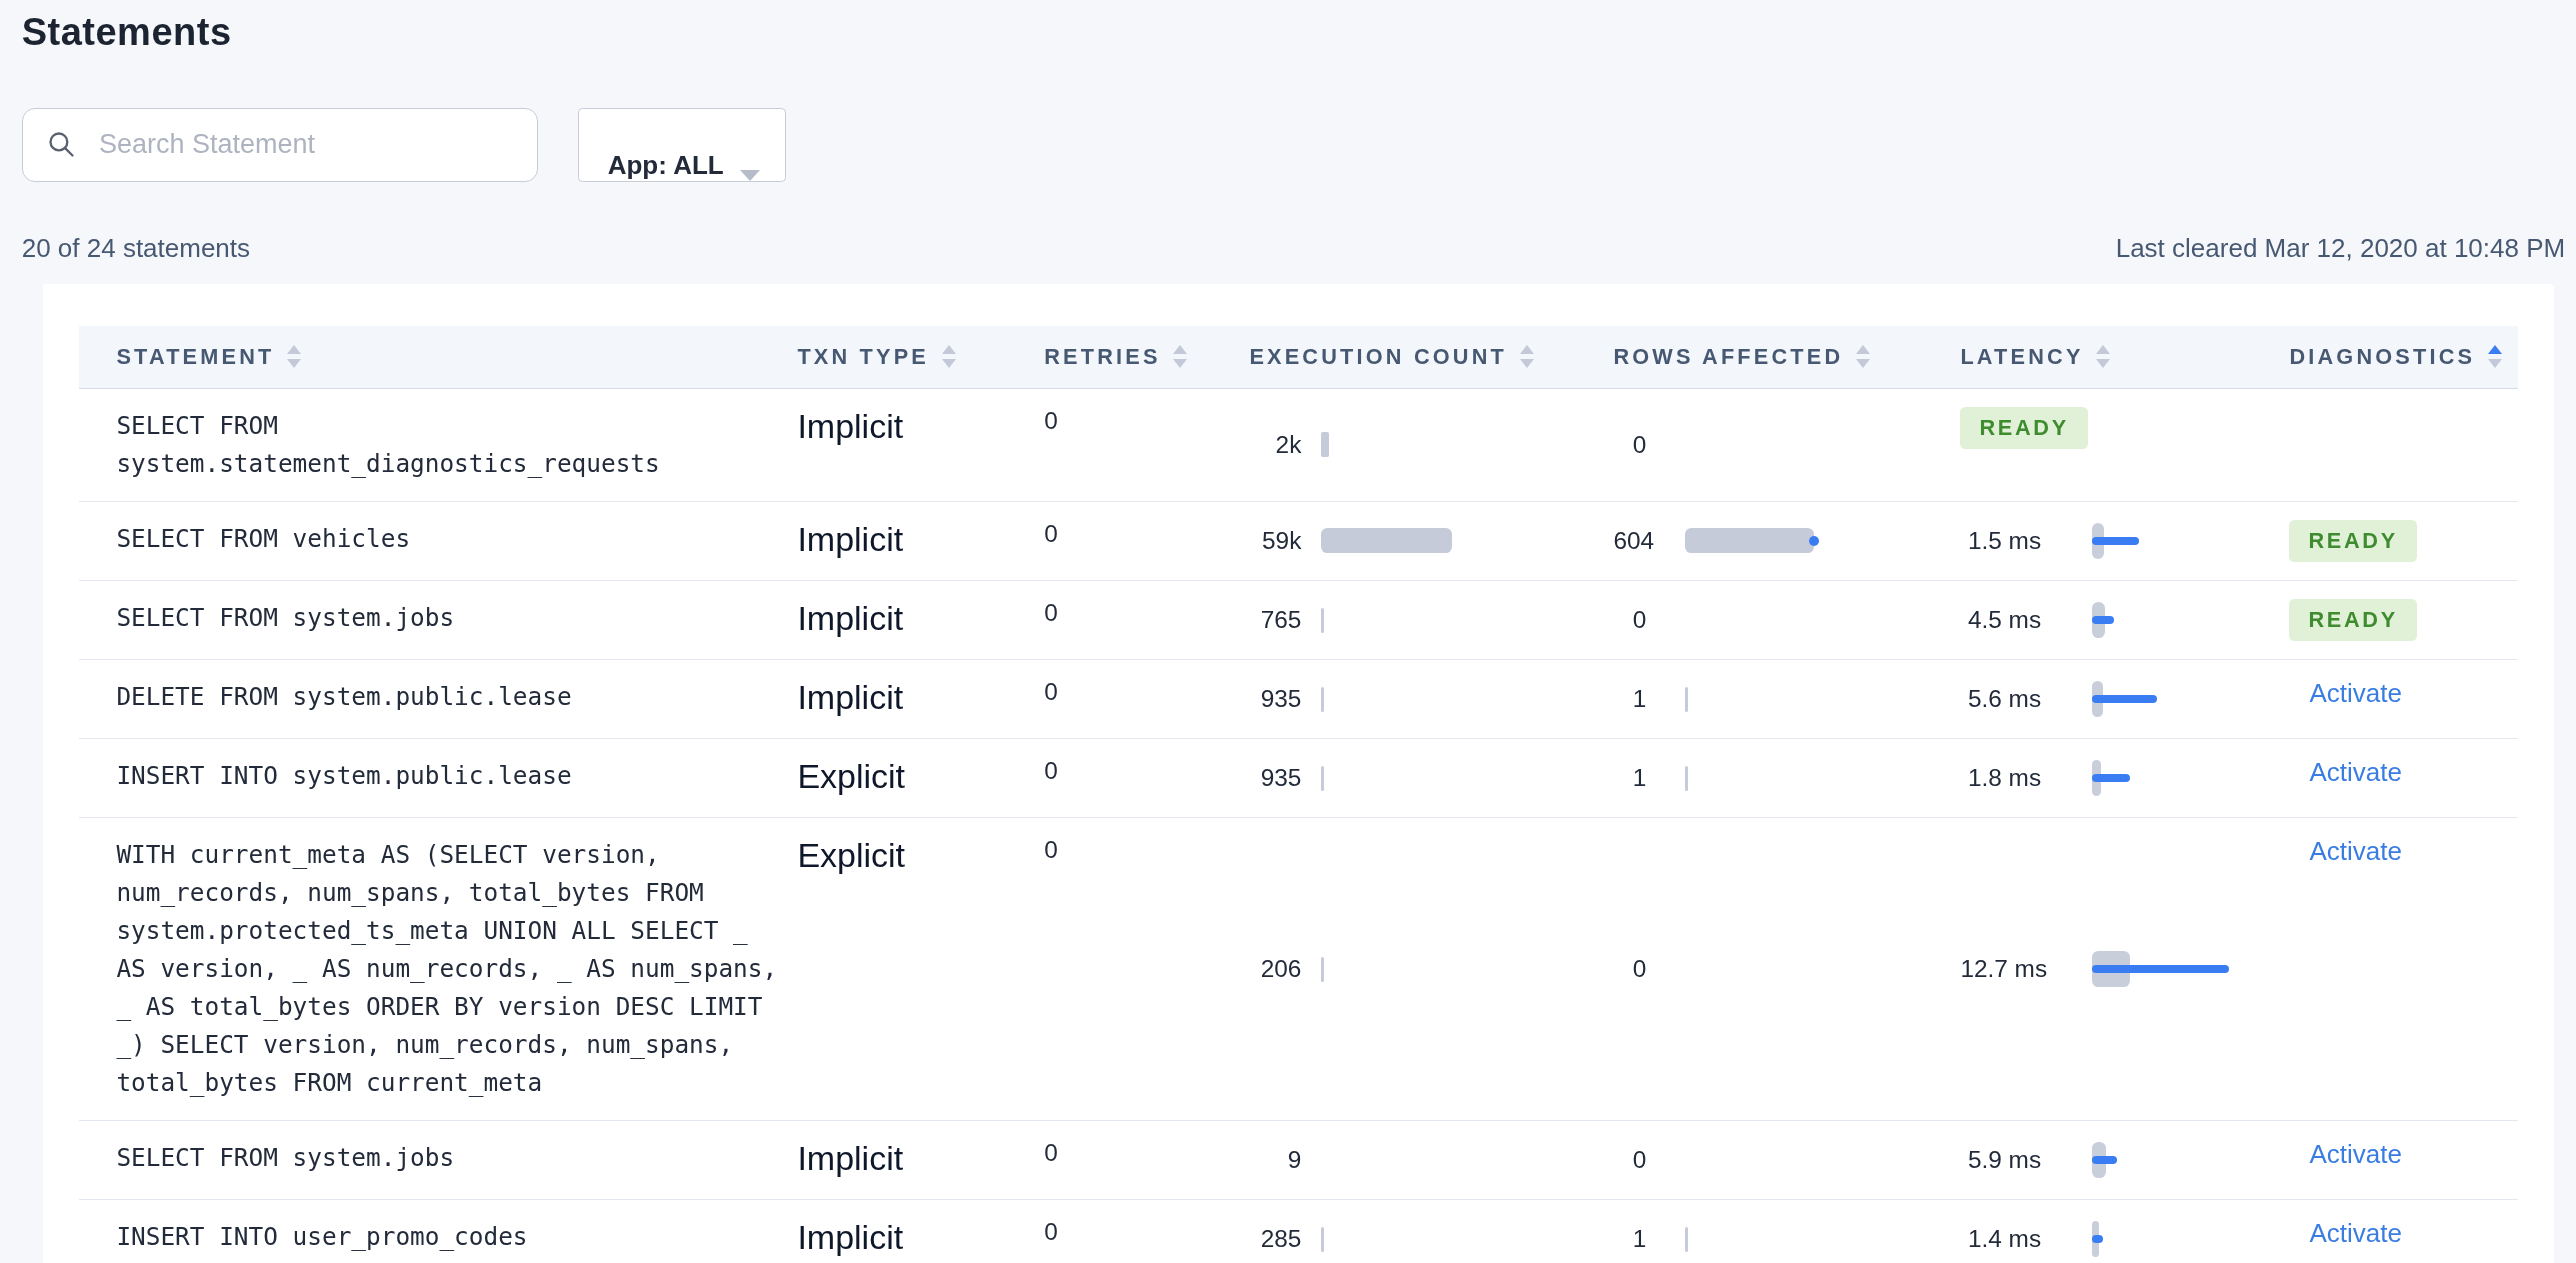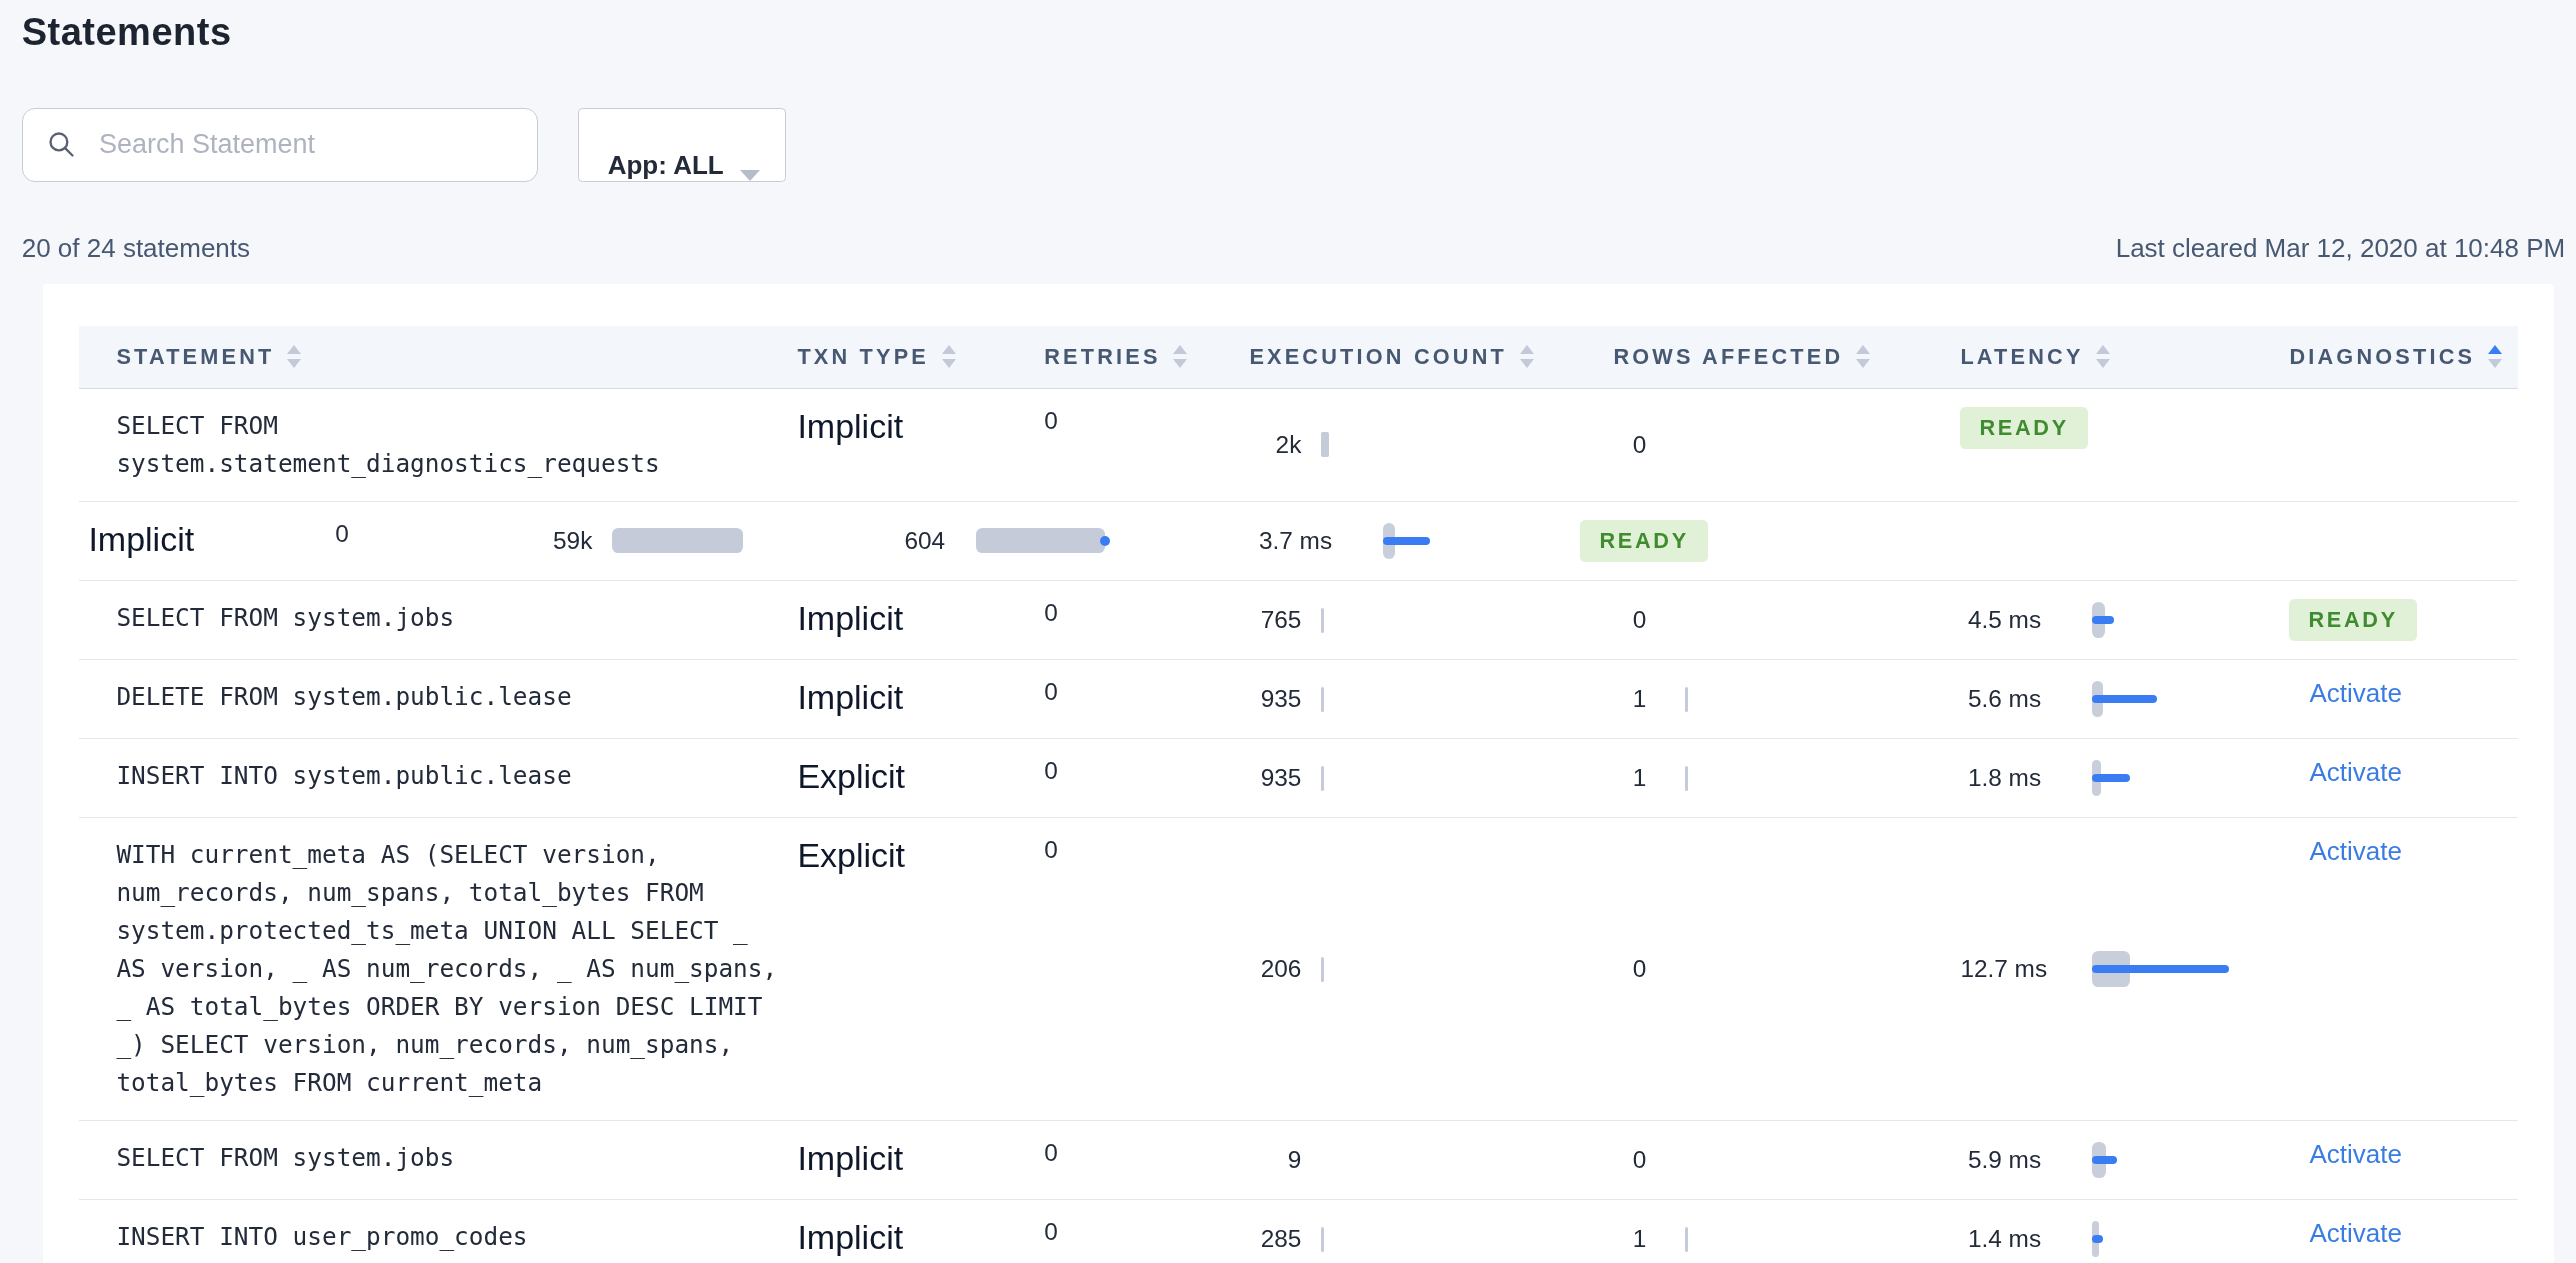--- a/index.html
+++ b/index.html
@@ -192,41 +192,44 @@
     <div class="c-rows">
       <span class="num numslot-sm">0</span>
       <span class="bar-area rows-area">
         
       </span>
     </div>
     <div class="c-diag"><span class="badge-ready">READY</span></div>
   </div>
 
   <div class="tr">
+    <div class="c-stmt">
+      <span class="stmt-text">SELECT FROM vehicles</span>
+    </div>
     <div class="c-txn">
       <span class="txn-val">Implicit</span>
     </div>
     <div class="c-ret">
       <span class="num">0</span>
     </div>
     <div class="c-exec">
       <span class="num numslot">59k</span>
       <span class="bar-area">
         <span class="gbar" style="width: 131px;"></span>
       </span>
     </div>
     <div class="c-rows">
       <span class="num numslot-sm">604</span>
       <span class="bar-area rows-area">
         <span class="gbar" style="width: 129px;"></span>
               <span class="bdot" style="left: 124px;"></span>
       </span>
     </div>
     <div class="c-lat">
-      <span class="num numslot-lat">3.7 ms</span>
+      <span class="num numslot-lat">1.5 ms</span>
       <span class="lat-viz">
         <span class="pill" style="width: 11.7px;"></span>
         <span class="bbar" style="width: 47px;"></span>
       </span>
     </div>
     <div class="c-diag"><span class="badge-ready">READY</span></div>
   </div>
 
   <div class="tr">
     <div class="c-stmt">

